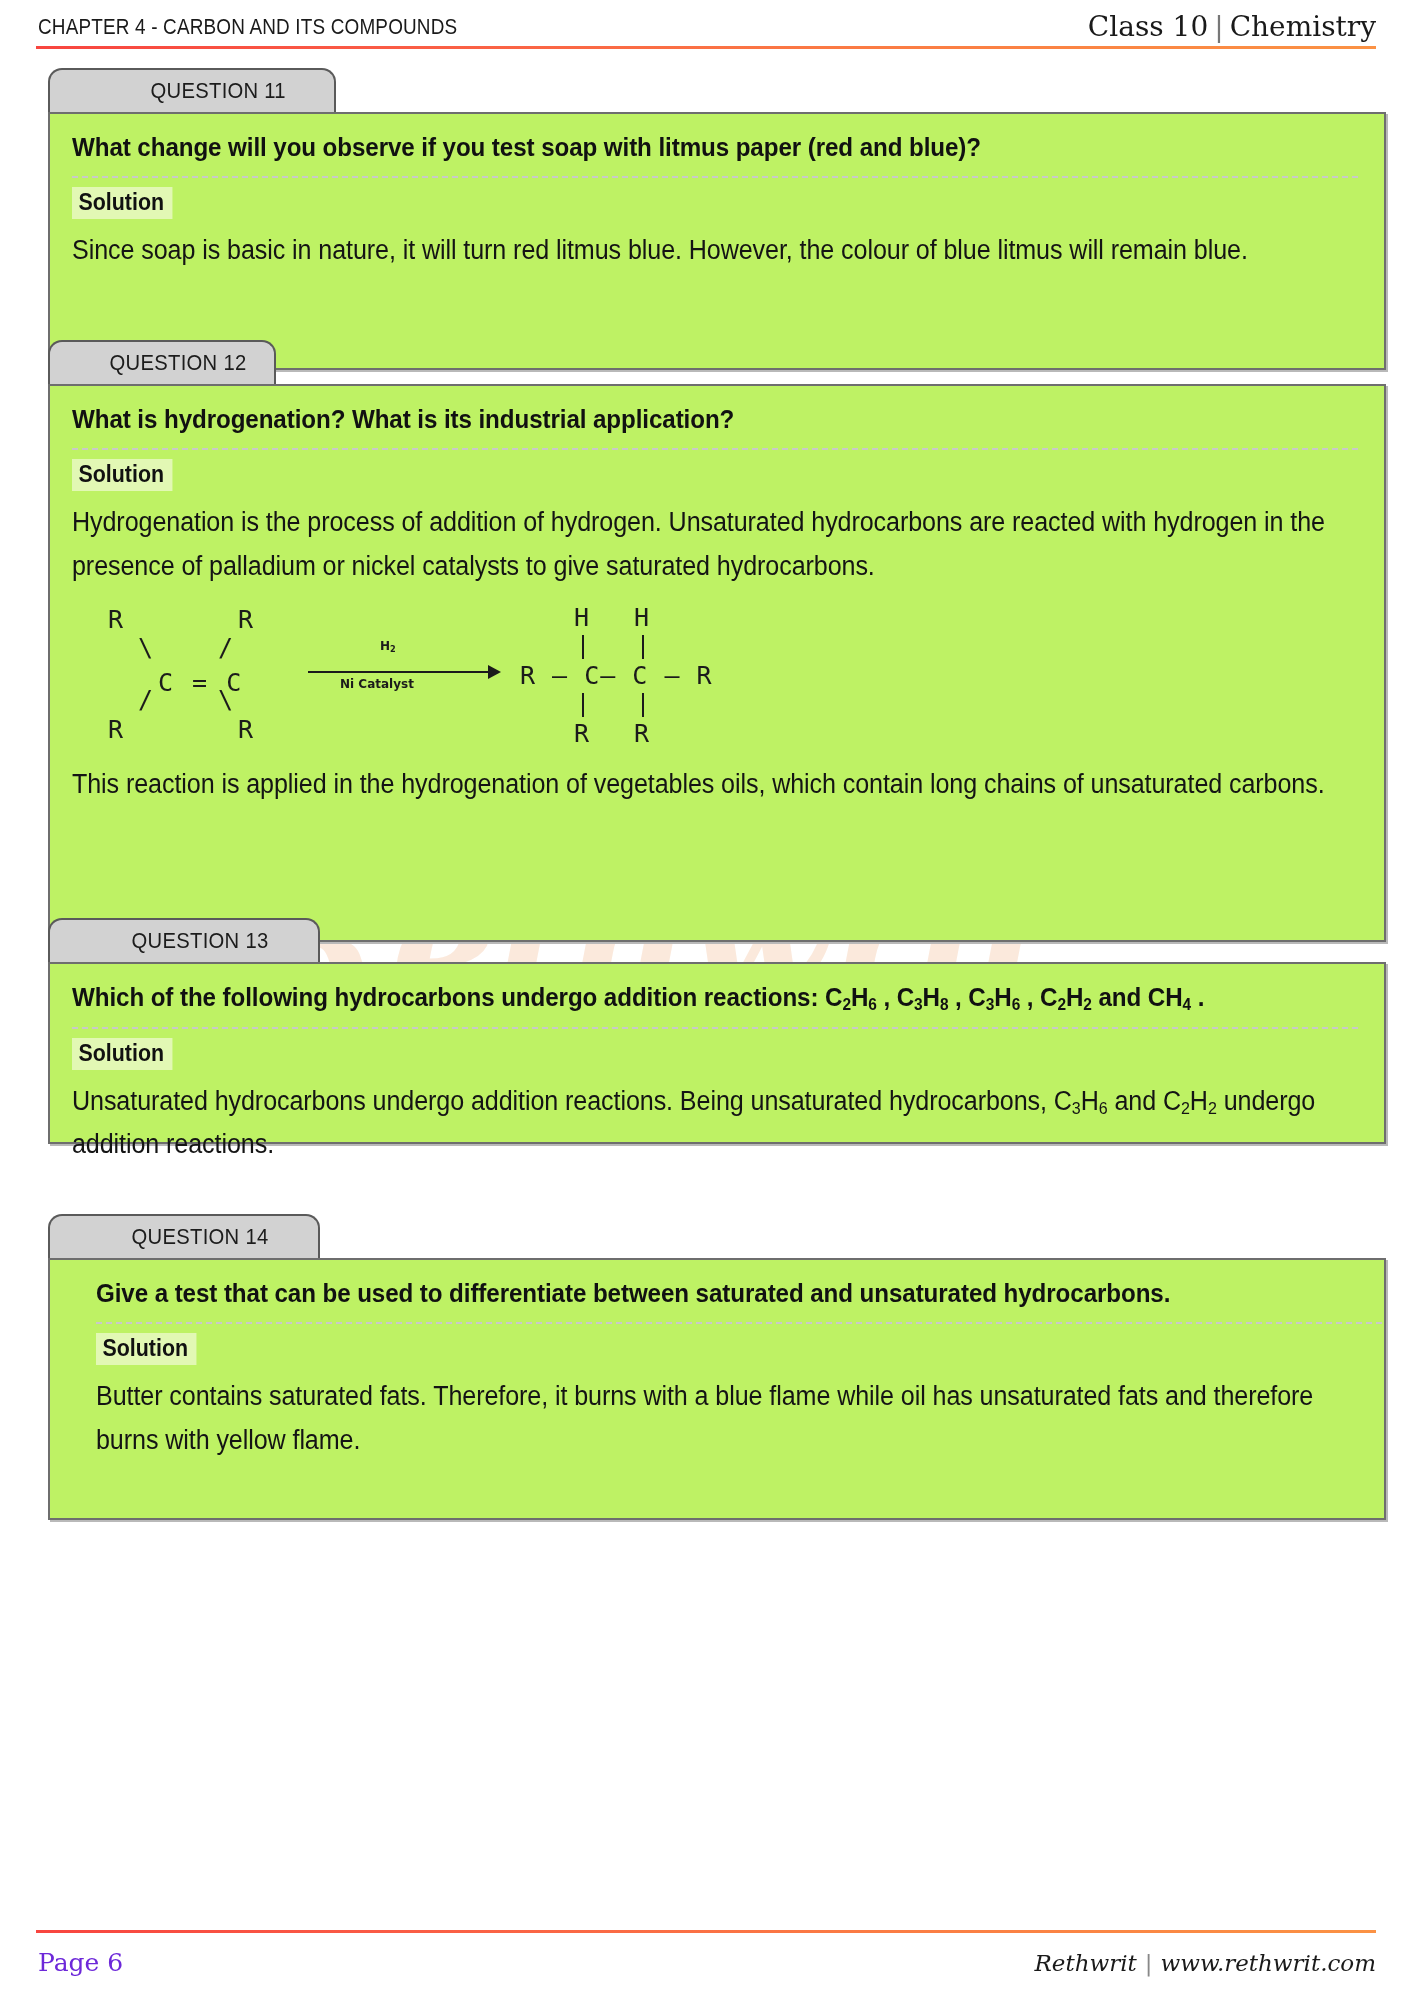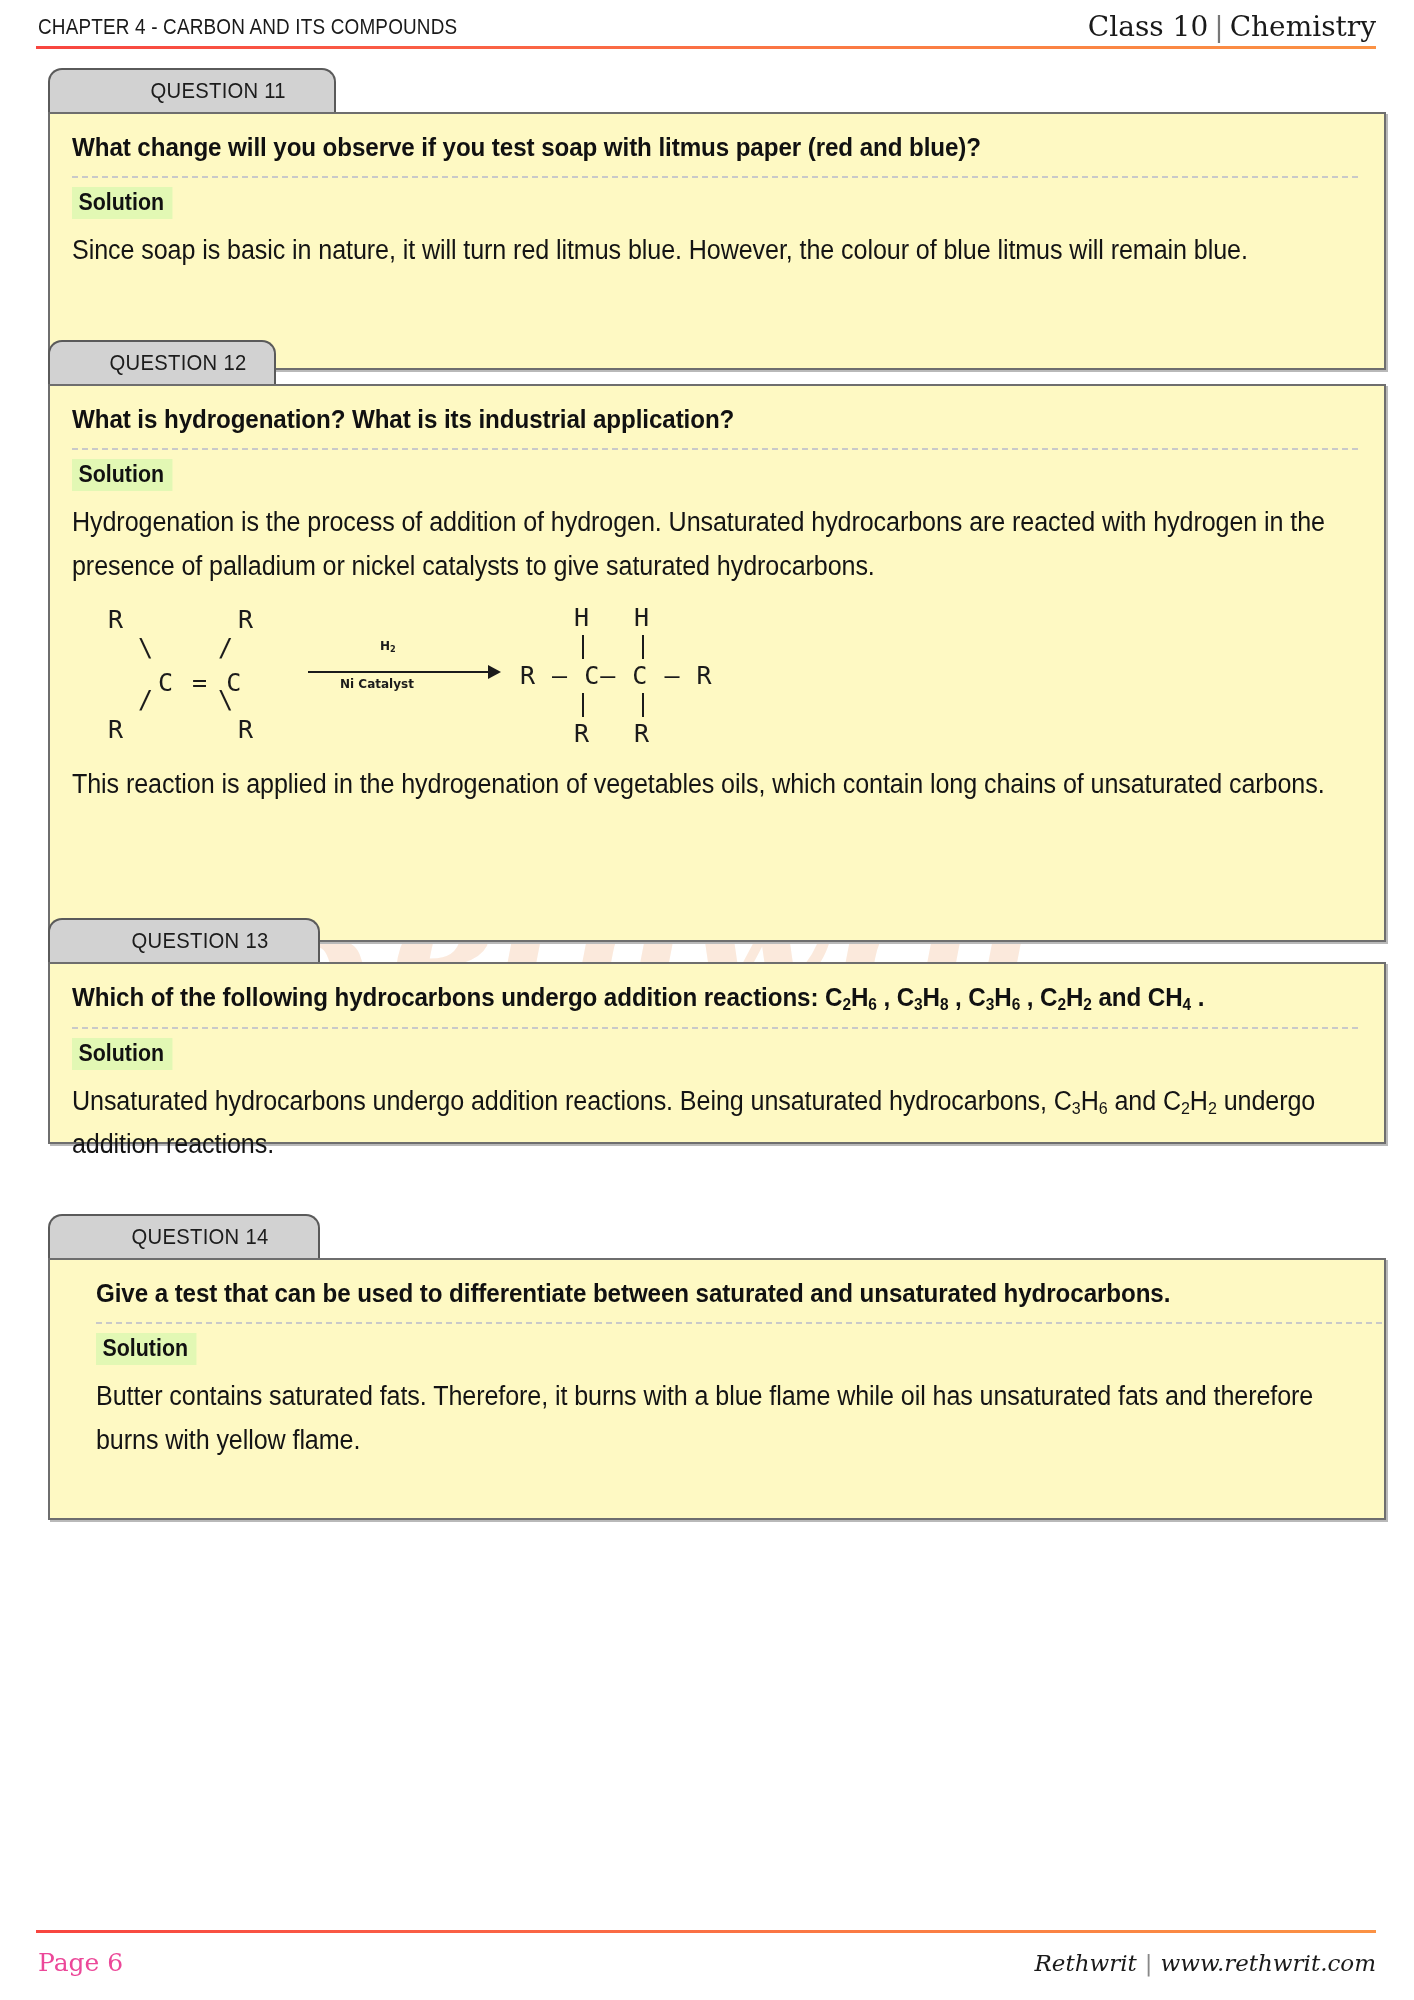--- a/index.html
+++ b/index.html
@@ -126,21 +126,21 @@
     color: #1c1c1c;
     letter-spacing: 0.3px;
     transform: scaleX(0.92);
     padding-left: 34px;
     white-space: nowrap;
   }
   .qbox {
     position: absolute;
     left: 0;
     width: 1338px;
-    background: #fef9c3;
+    background: #bef264;
     border: 2px solid #6e6e6e;
     box-shadow: 2px 2px 0 0 #b9b9b9;
     z-index: 2;
   }
   .qbox-inner {
     padding: 14px 22px 16px 22px;
     position: relative;
   }
 
   .qtext {
@@ -232,21 +232,21 @@
     left: 38px;
     top: 1948px;
     width: 1338px;
     height: 40px;
     z-index: 3;
   }
   .ft-left {
     position: absolute; left: 0; top: 0;
     font-family: "DejaVu Serif", serif;
     font-size: 25px;
-    color: #ec4899;
+    color: #6d28d9;
   }
   .ft-right {
     position: absolute; right: 0; top: 2px;
     font-family: "DejaVu Serif", serif;
     font-size: 23px;
     color: #1a1a1a;
     white-space: nowrap;
     font-style: italic;
   }
   .ft-right .sep { color: #888; padding: 0 8px; }

